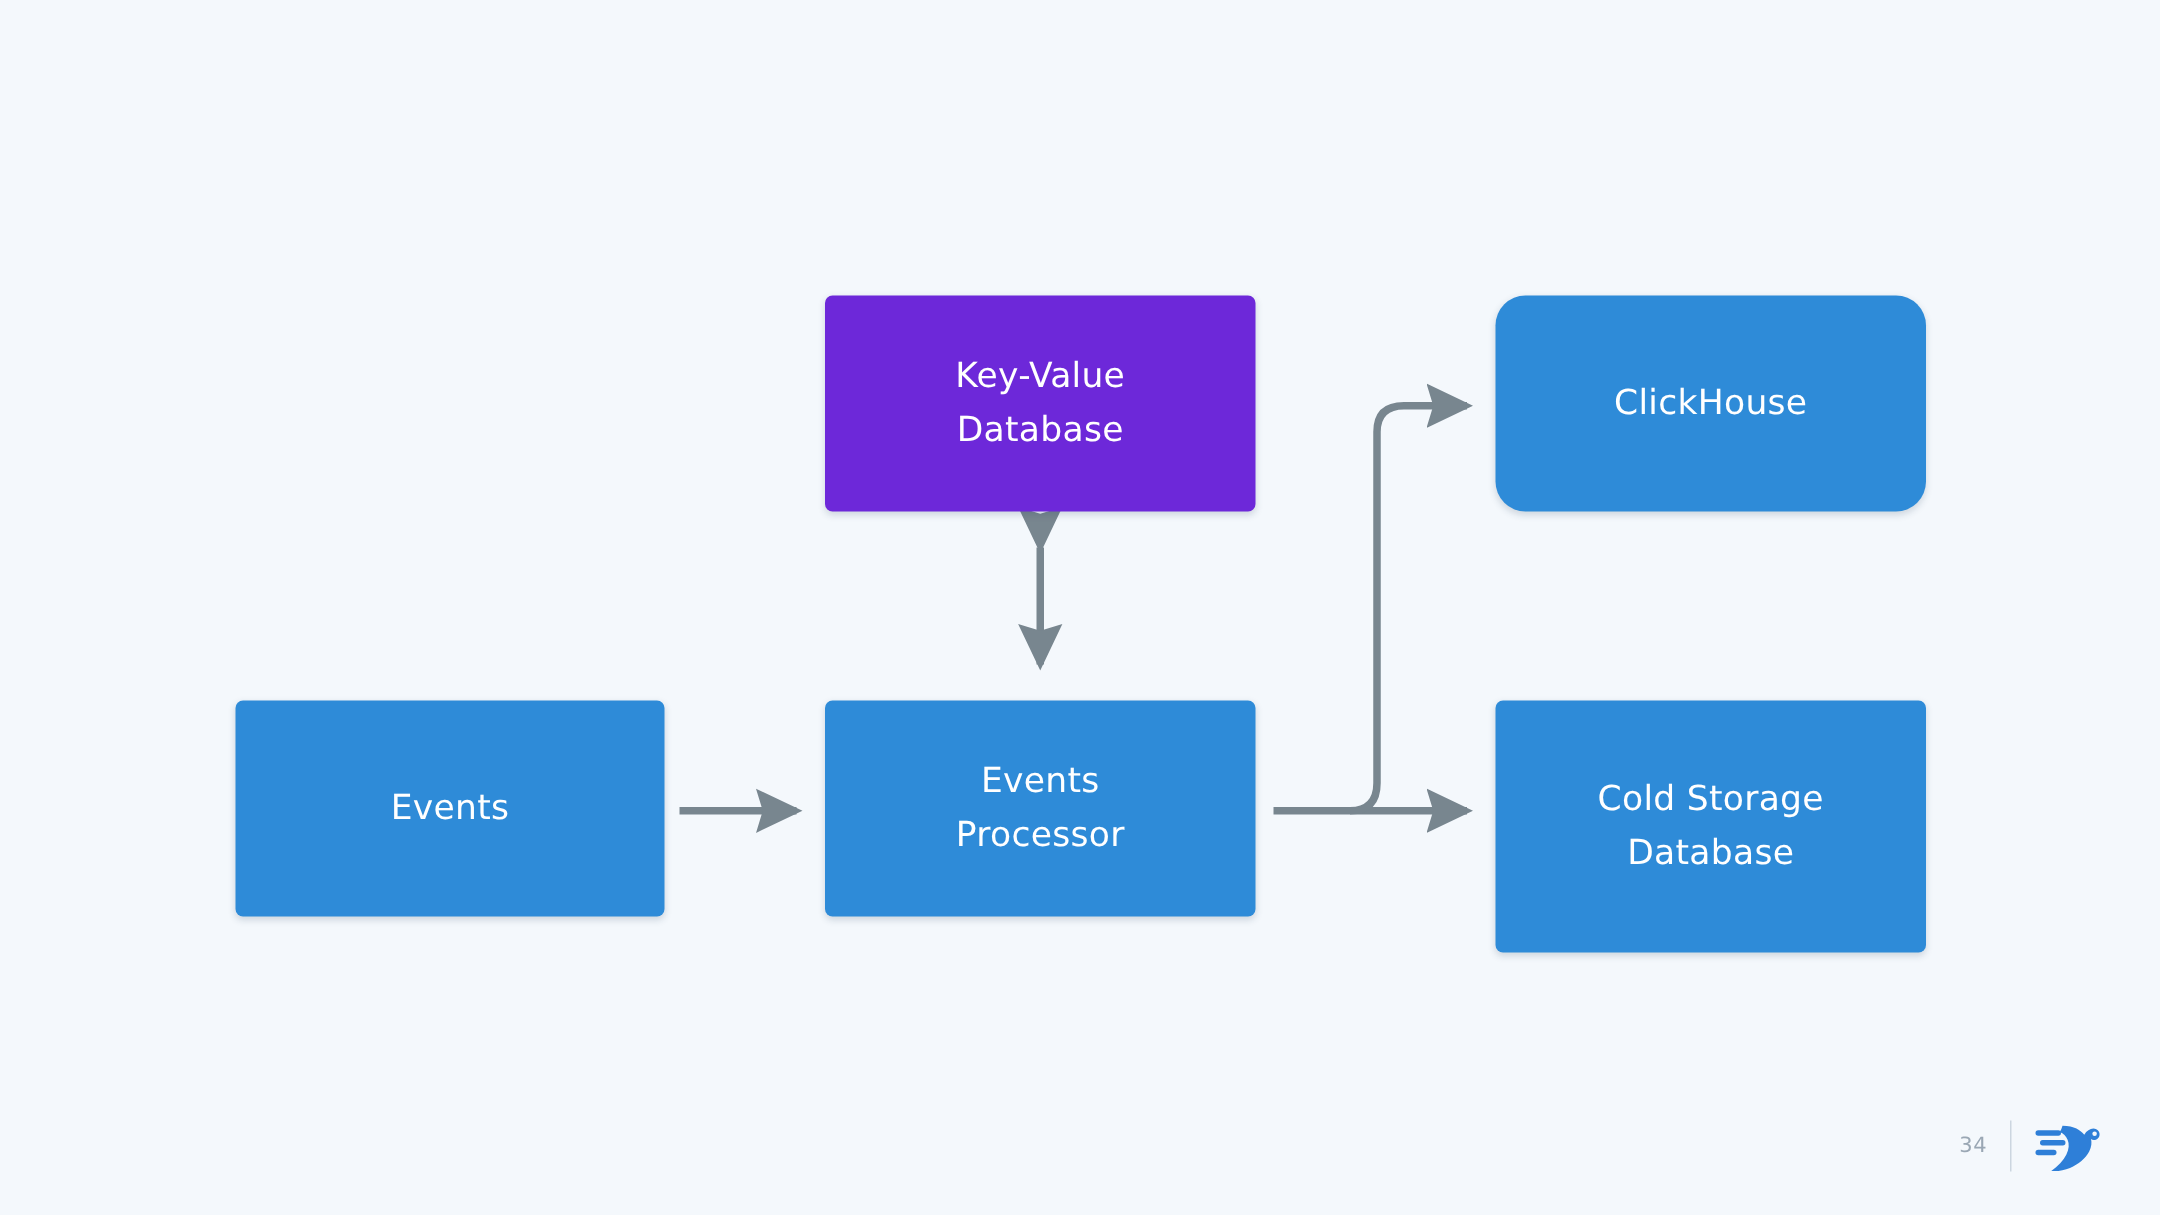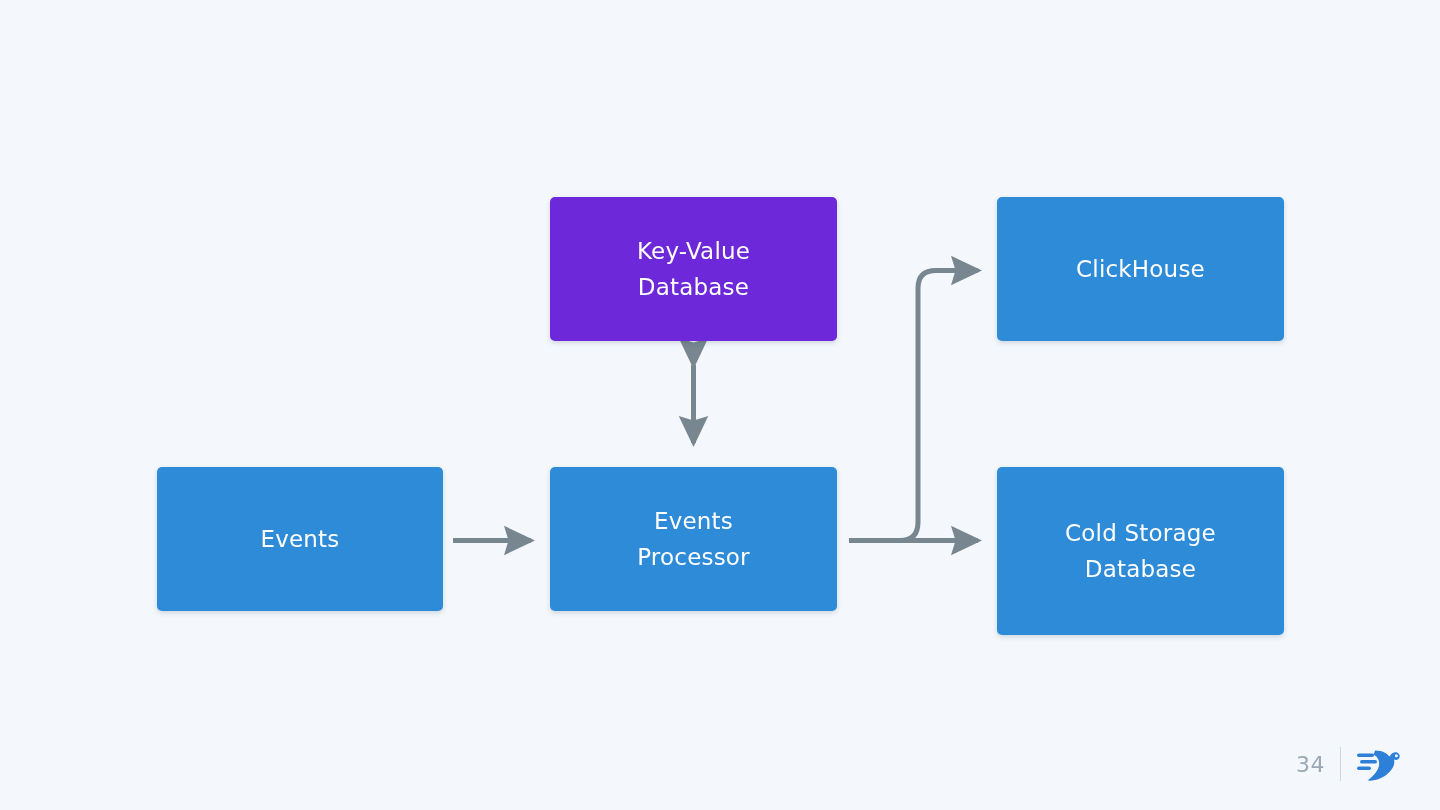--- a/index.html
+++ b/index.html
@@ -40,21 +40,21 @@
     white-space: pre-line;
     user-select: none;
   }
 
   .node-blue  { background: #2e8bd8; }
   .node-teal  { background: #6d28d9; }
 
   #node-events          { left: 157px; top: 467px; width: 286px; height: 144px; }
   #node-events-processor{ left: 550px; top: 467px; width: 287px; height: 144px; }
   #node-kv-database     { left: 550px; top: 197px; width: 287px; height: 144px; }
-  #node-clickhouse      { left: 997px; top: 197px; width: 287px; height: 144px; }
+  #node-clickhouse      { left: 997px; top: 197px; width: 287px; height: 144px; border-radius: 20px; }
   #node-cold-storage    { left: 997px; top: 467px; width: 287px; height: 168px; }
 
   
   #connectors {
     position: absolute;
     left: 0;
     top: 0;
     width: 1440px;
     height: 810px;
     pointer-events: none;
@@ -64,21 +64,21 @@
   #footer {
     position: absolute;
     right: 38px;
     bottom: 26px;
     display: flex;
     align-items: center;
     gap: 15px;
   }
 
   #page-number {
-    font-size: 22px;
+    font-size: 14px;
     color: #9aa7b4;
     letter-spacing: 0.5px;
   }
 
   #footer-divider {
     width: 1px;
     height: 34px;
     background: #ccd6e0;
   }
 

